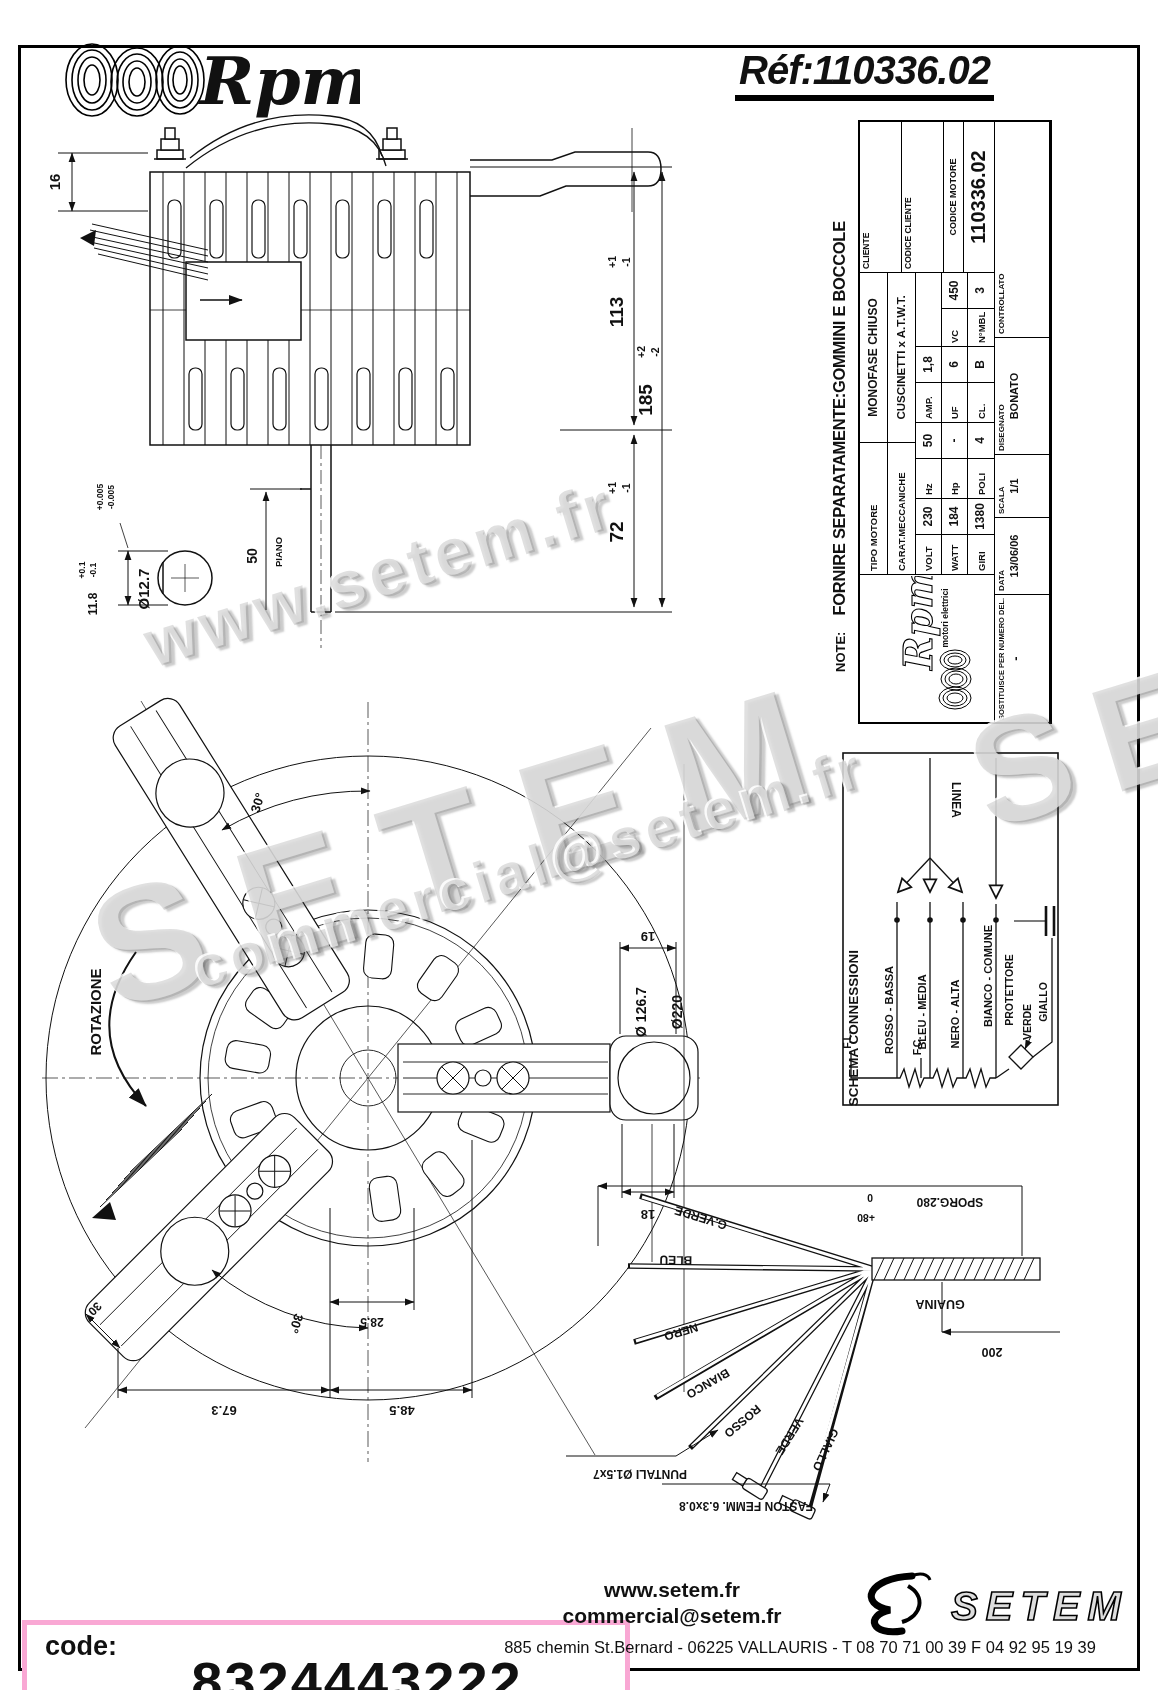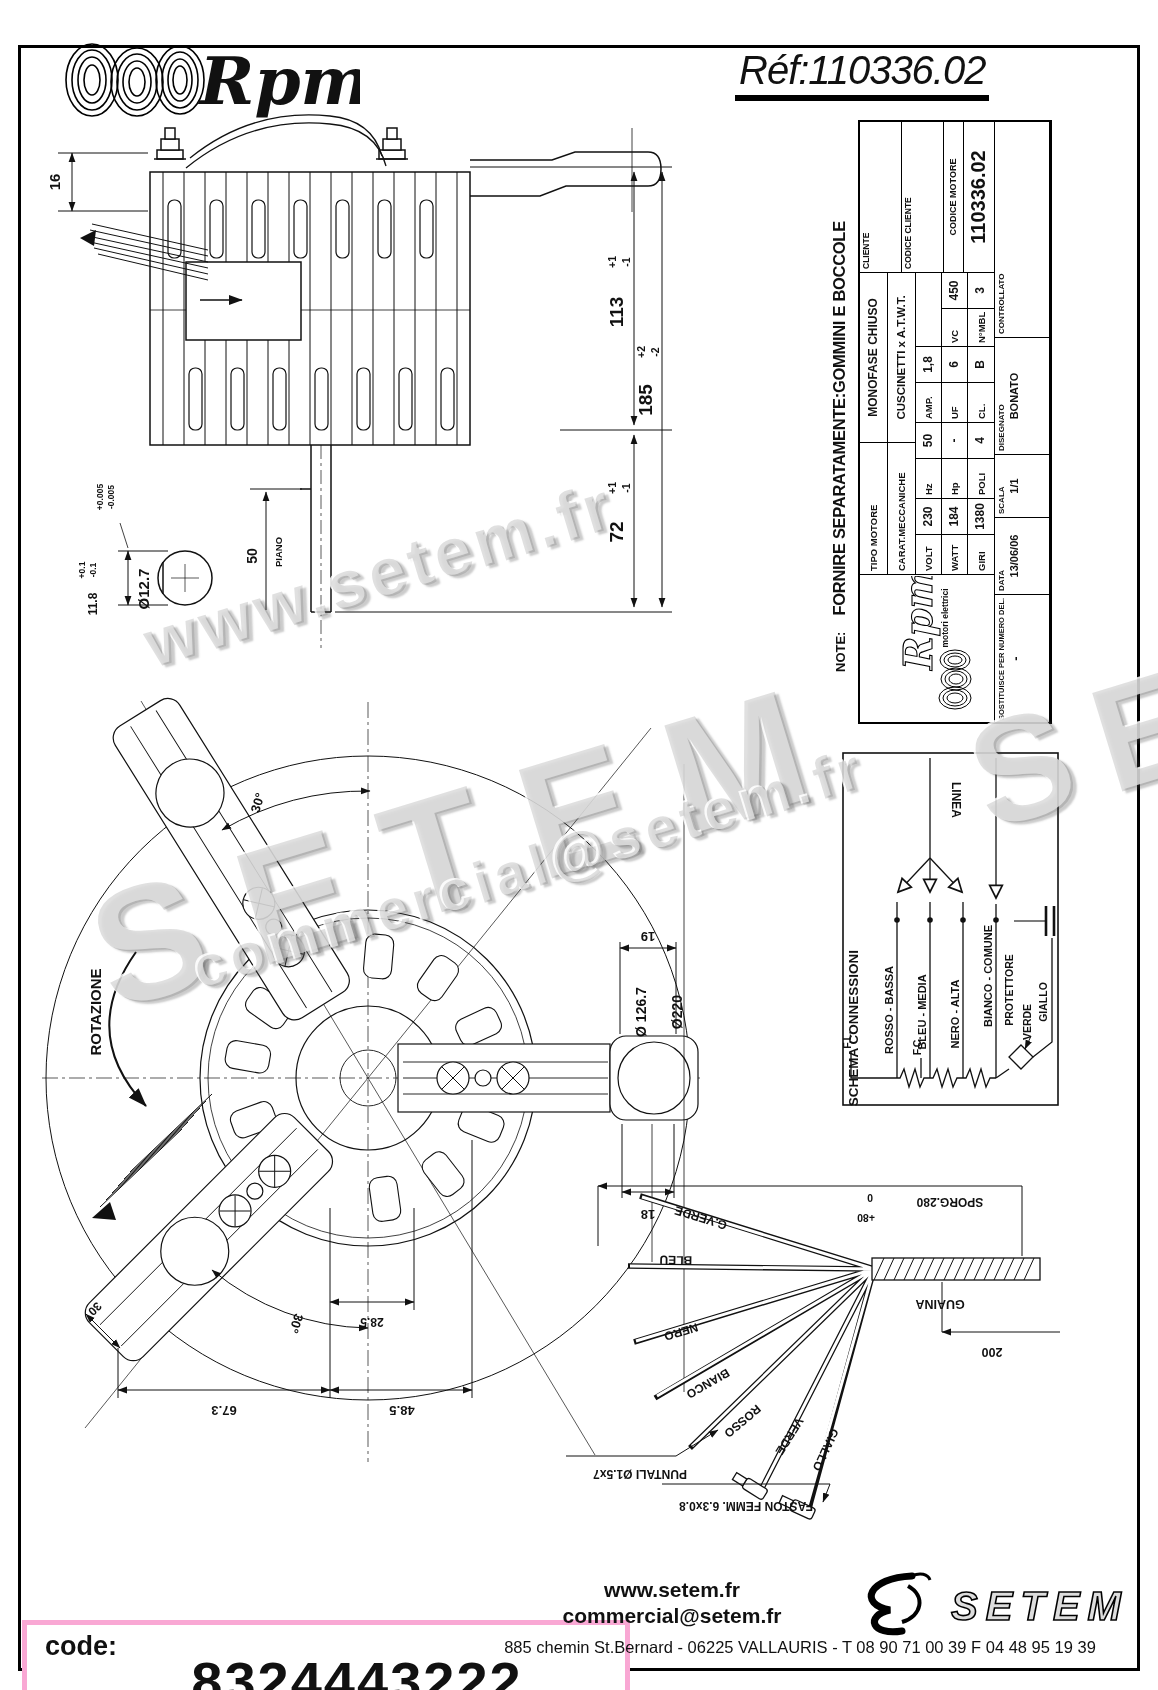--- a/index.html
+++ b/index.html
@@ -1,21 +1,21 @@
 <!DOCTYPE html>
 <html><head>
 <meta charset="utf-8">
 <style>
   html,body{margin:0;padding:0;background:#fff;}
   .page{position:relative;width:1158px;height:1690px;background:#fff;overflow:hidden;
         font-family:"Liberation Sans",sans-serif;color:#111;}
   .frame{position:absolute;left:18px;top:45px;width:1116px;height:1620px;border:3px solid #000;}
   .abs{position:absolute;}
   
-  .ref{position:absolute;left:735px;top:48px;font-size:40px;font-weight:normal;font-style:italic;
+  .ref{position:absolute;left:735px;top:48px;font-size:40px;font-weight:bold;font-style:italic;
        border-bottom:6px solid #000;padding:0 4px 2px 4px;letter-spacing:-1px;}
   
   svg text{font-family:"Liberation Sans",sans-serif;font-weight:bold;fill:#111;text-anchor:middle;}
   .s8{font-size:8.5px}.s9{font-size:9.5px}.s10{font-size:10.5px}.s11{font-size:11px}
   .s12{font-size:12px}.s125{font-size:12.5px}.s13{font-size:13px}.s135{font-size:13.5px}
   .s14{font-size:14px}.s15{font-size:15px}.s19{font-size:19px}
   
   .tb{position:absolute;left:653px;top:325px;width:600px;height:190px;border:2.5px solid #000;
       transform:rotate(-90deg);background:#fff;box-sizing:content-box;}
   .tb .cell{position:absolute;box-sizing:border-box;border-right:1.4px solid #000;border-bottom:1.4px solid #000;
@@ -447,21 +447,21 @@
   <div class="wm" style="left:70px;top:868px;font-size:165px;letter-spacing:42px;transform:rotate(-17deg);transform-origin:0 0;">SETEM</div>
   <div class="wm" style="left:185px;top:938px;font-size:58px;letter-spacing:5px;transform:rotate(-17deg);transform-origin:0 0;">commercial@setem.fr</div>
   <div class="wm" style="left:950px;top:700px;font-size:150px;letter-spacing:28px;transform:rotate(-17deg);transform-origin:0 0;">SETEM</div>
 
   <div class="codebox">
     <div class="cl">code:</div>
     <div class="cv">8324443222</div>
   </div>
   <div class="f-site">www.setem.fr</div>
   <div class="f-mail">commercial@setem.fr</div>
-  <div class="f-addr">885 chemin St.Bernard  -  06225 VALLAURIS  -  T 08 90 71 00 39   F 04 48 95 19 39</div>
+  <div class="f-addr">885 chemin St.Bernard  -  06225 VALLAURIS  -  T 08 70 71 00 39   F 04 92 95 19 39</div>
   <svg class="abs" style="left:850px;top:1568px;z-index:50;" width="300" height="80">
     <g stroke="#000" fill="none">
       <path d="M62,8 C18,10 8,36 40,42 C14,48 22,68 52,63" stroke-width="7" stroke-linecap="round"></path>
       <path d="M58,18 C76,28 72,48 52,54" stroke-width="4"></path>
       <path d="M62,8 C70,4 78,6 80,12" stroke-width="3"></path>
     </g>
     <text x="190" y="52" style="font-size:40px;font-style:italic;font-weight:bold;letter-spacing:8px;fill:#ddd;stroke:#000;stroke-width:1.6;">SETEM</text>
   </svg>
 </div>
 

